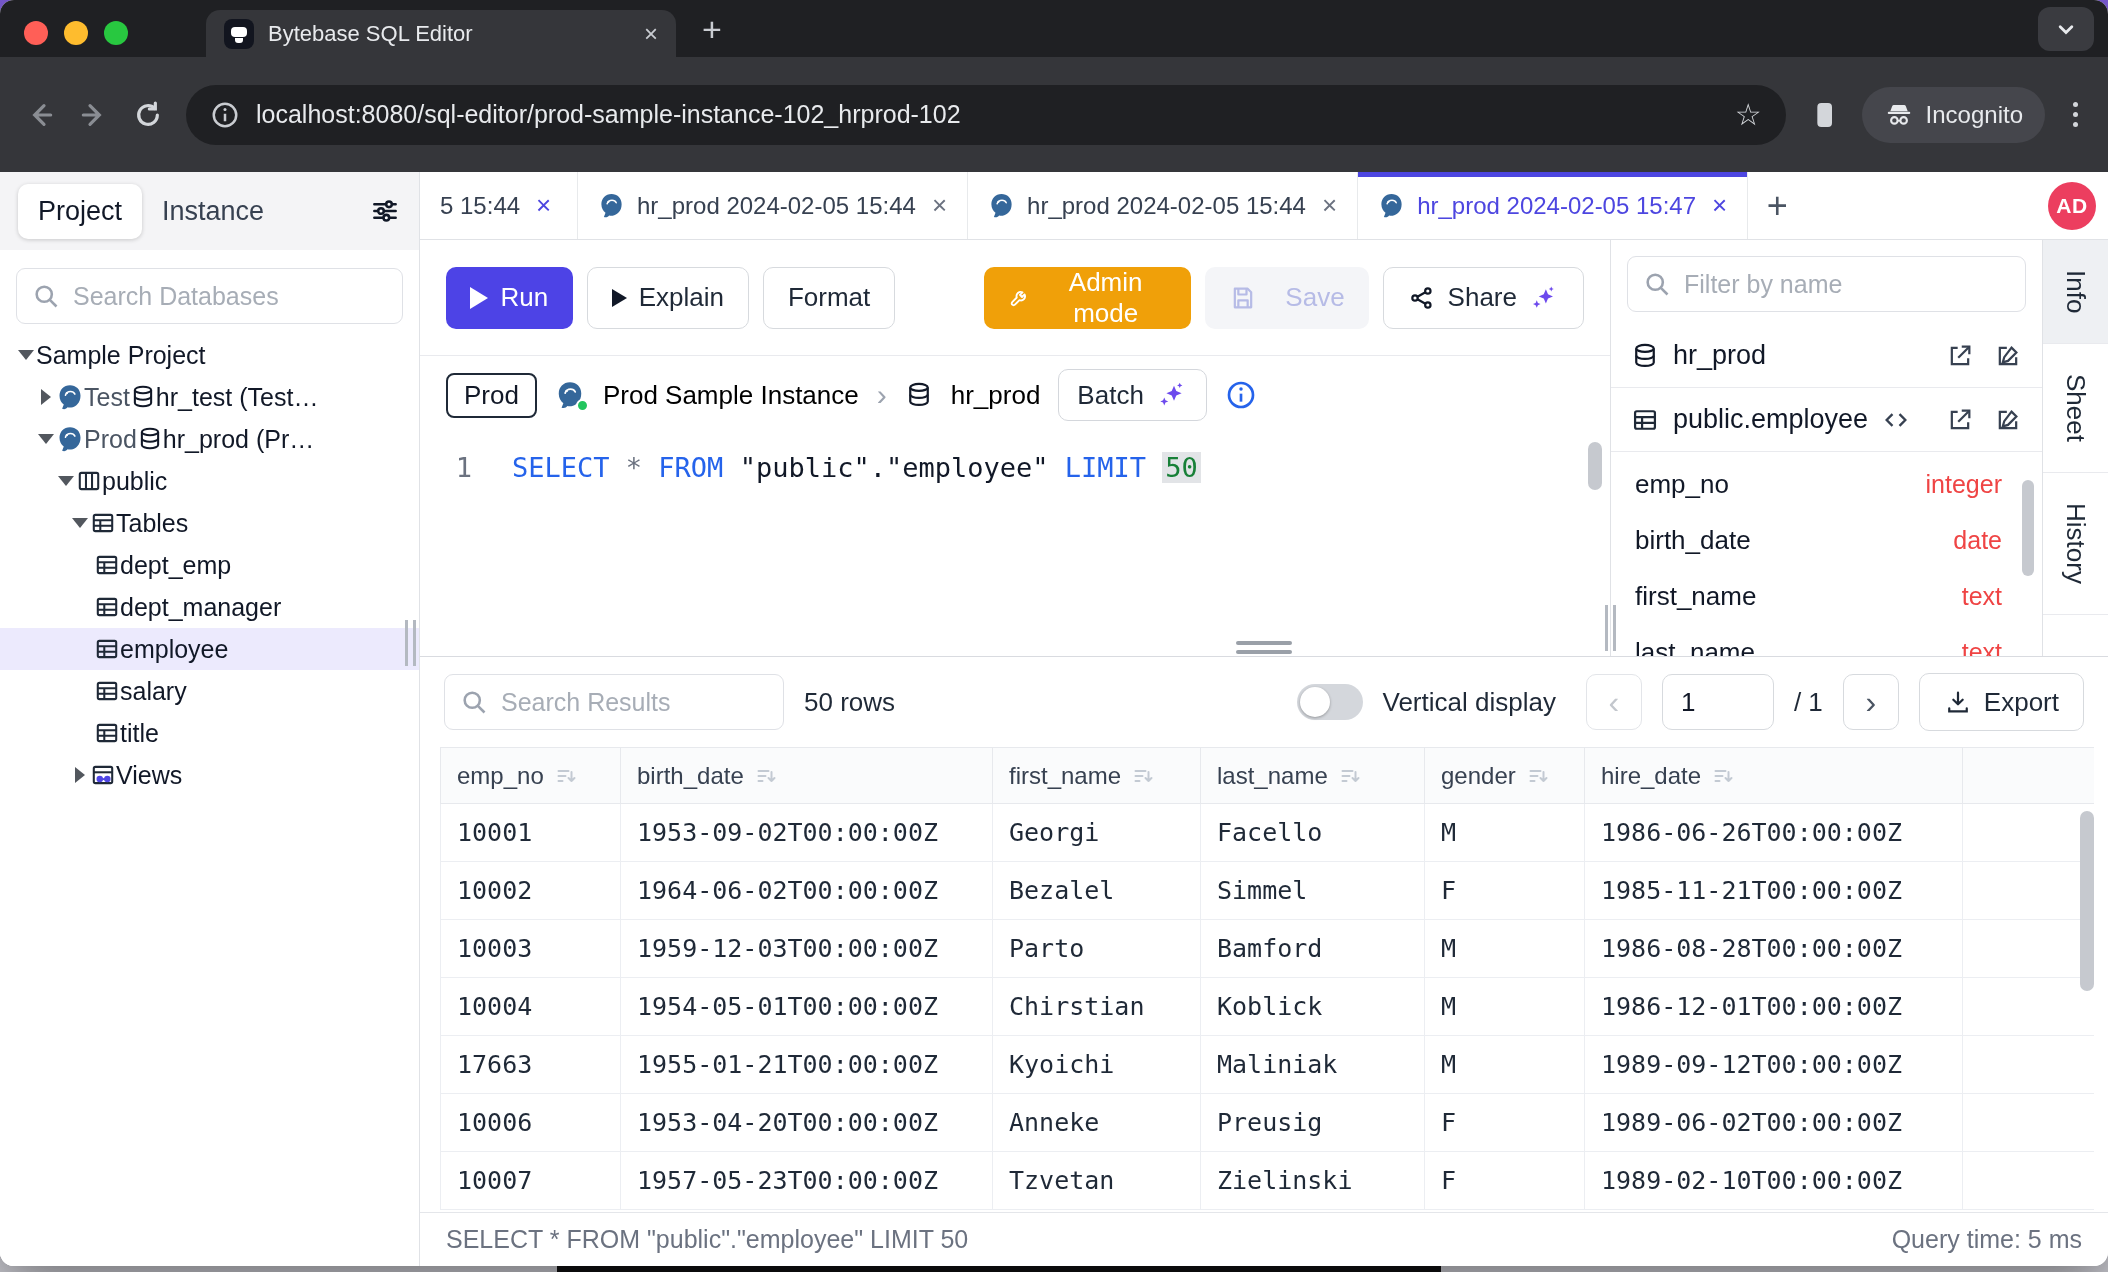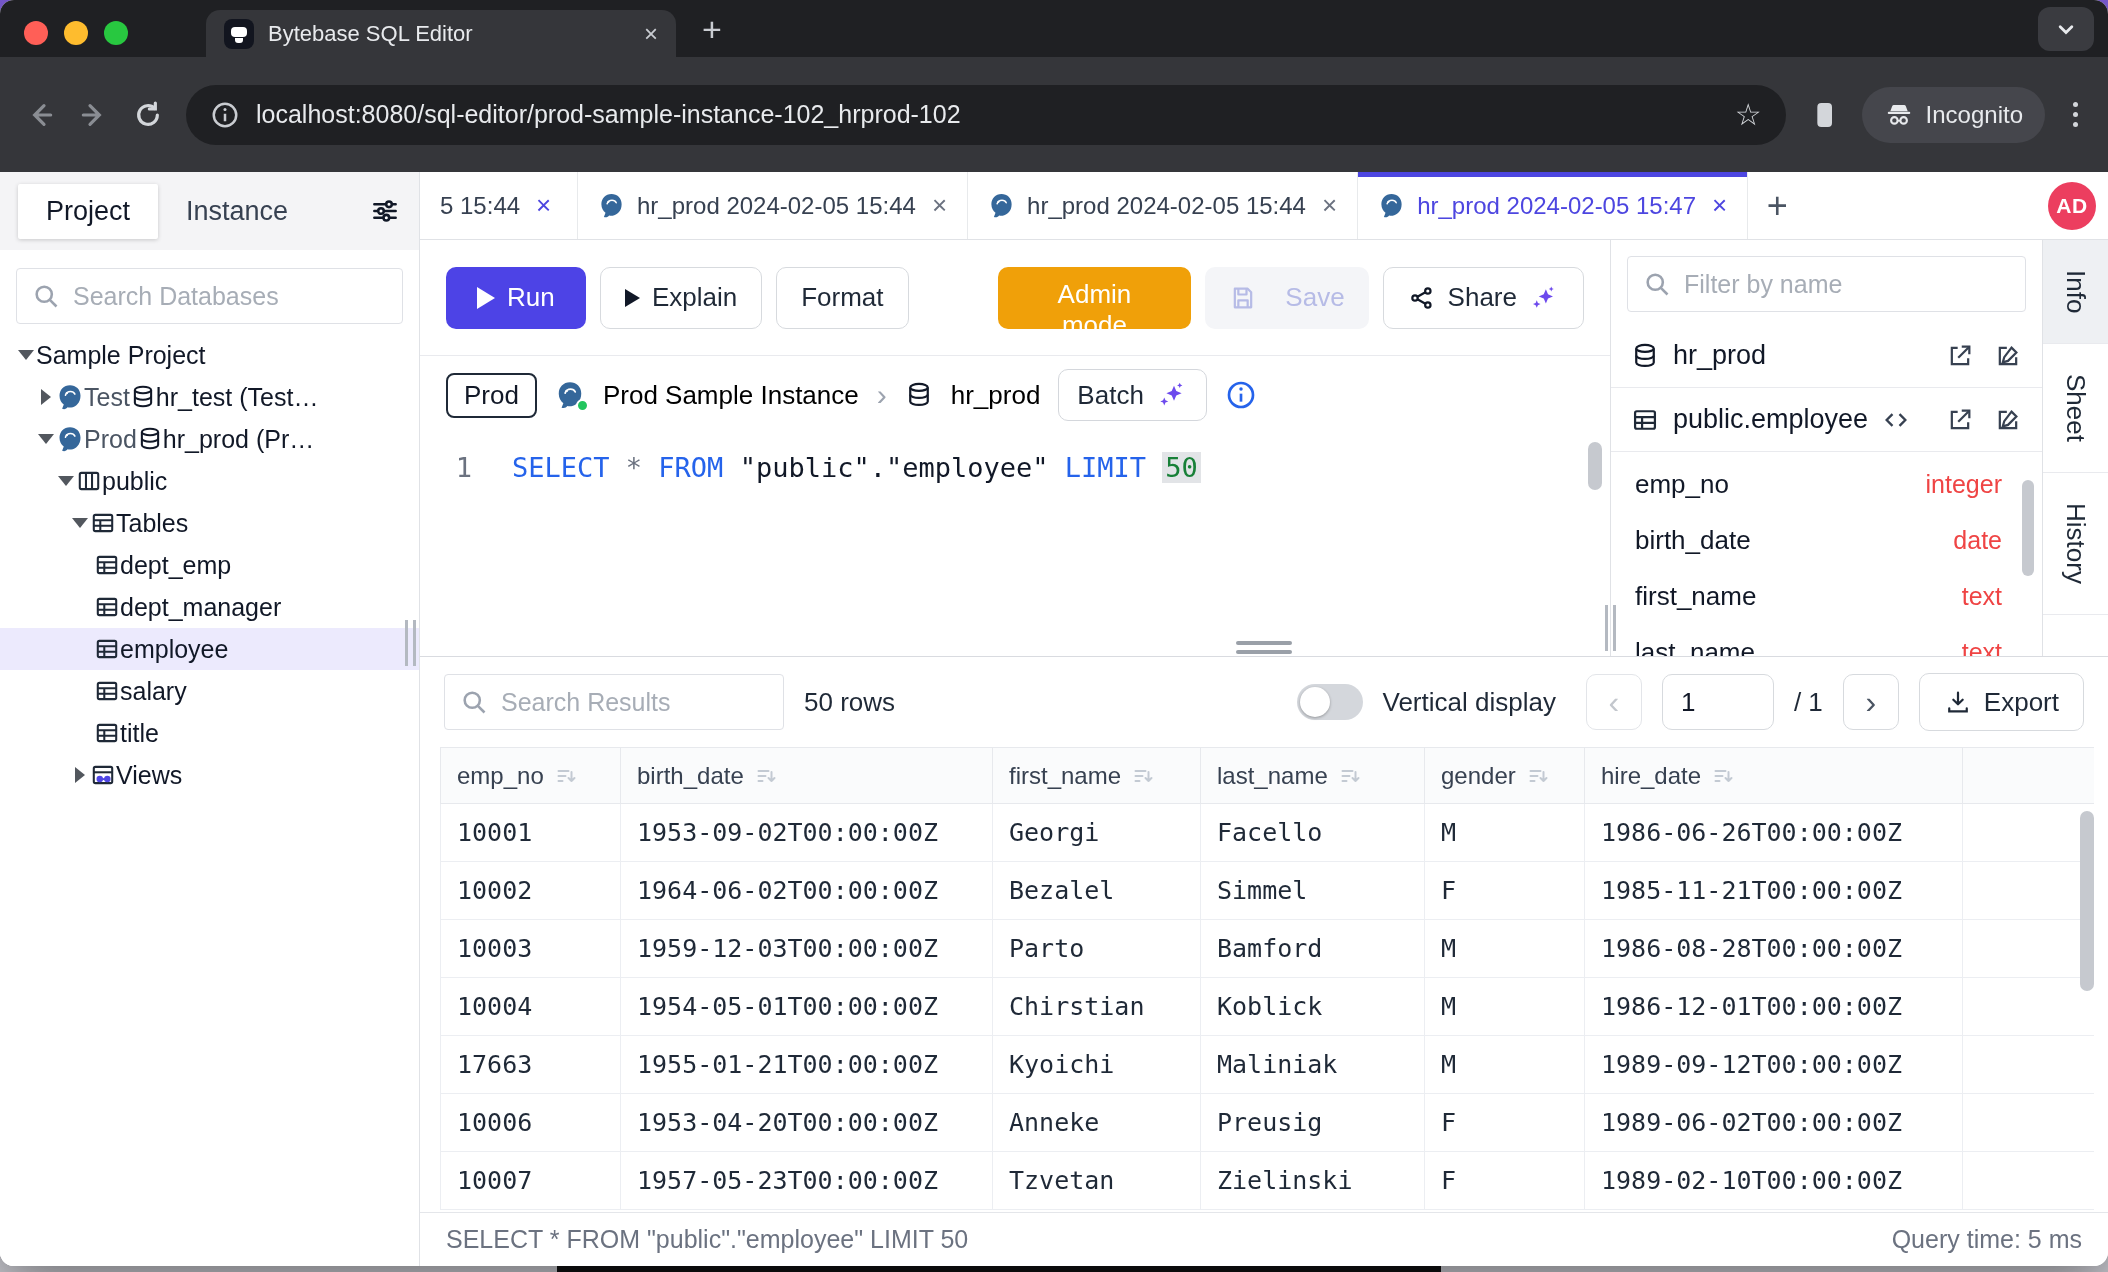--- a/index.html
+++ b/index.html
@@ -34,25 +34,25 @@
     padding:0 22px; font-size:24px; flex:0 0 auto; }
   .kebab { display:flex; flex-direction:column; gap:5px; padding:0 6px; }
   .kebab i { width:5px; height:5px; border-radius:50%; background:#d3d6da; }
 
   
   .app { flex:1; display:flex; background:#fff; min-height:0; }
 
   
   .sidebar { width:420px; flex:0 0 auto; border-right:1px solid #e0e2e6; display:flex; flex-direction:column; position:relative; background:#fff; }
   .sb-header { height:78px; background:#f4f4f6; display:flex; align-items:center; padding:0 18px; flex:0 0 auto; }
-  .seg-btn { border:none; background:transparent; font-family:inherit; font-size:27px; color:#374151; padding:12px 28px; border-radius:2px; }
+  .seg-btn { border:none; background:transparent; font-family:inherit; font-size:27px; color:#374151; padding:12px 20px; border-radius:10px; }
   .seg-btn.active { background:#fff; color:#111827; box-shadow:0 1px 4px rgba(0,0,0,.18); }
   .sliders { margin-left:auto; }
   .sb-search { margin:18px 16px 10px; position:relative; }
-  .sb-search input, .sp-filter input, .res-search input { width:100%; height:56px; border:1px solid #dfe1e6; border-radius:4px;
+  .sb-search input, .sp-filter input, .res-search input { width:100%; height:56px; border:1px solid #dfe1e6; border-radius:9px;
     font-family:inherit; font-size:25px; color:#111827; padding:0 14px 0 56px; outline:none; background:#fff; }
   .sb-search input::placeholder, .sp-filter input::placeholder, .res-search input::placeholder { color:#a7adb6; }
   .search-ic { position:absolute; left:16px; top:14px; }
   .tree { flex:1; overflow:hidden; }
   .tree-row { height:42px; display:flex; align-items:center; font-size:25px; color:#111827; white-space:nowrap; }
   .tree-row.selected { background:#eceafd; }
   .tree-env { color:#4b5563; }
   .caret { width:20px; flex:0 0 auto; display:flex; justify-content:center; }
   .caret.down i { border-left:8px solid transparent; border-right:8px solid transparent; border-top:10px solid #52575e; }
   .caret.right i { border-top:8px solid transparent; border-bottom:8px solid transparent; border-left:10px solid #52575e; }
@@ -75,21 +75,21 @@
   .etab-plus { width:58px; display:flex; align-items:center; justify-content:center; font-size:36px; color:#4b5563; }
   .avatar { margin-left:auto; margin-right:12px; align-self:center; width:48px; height:48px; border-radius:50%;
     background:#ec3e5f; color:#fff; font-size:21px; font-weight:bold; display:flex; align-items:center; justify-content:center; letter-spacing:.5px; }
 
   .upper { height:416px; display:flex; flex:0 0 auto; min-height:0; }
   .editor-col { flex:1; display:flex; flex-direction:column; position:relative; min-width:0; }
   .toolbar { height:116px; display:flex; align-items:center; padding:0 26px; gap:14px; border-bottom:1px solid #e9eaee; flex:0 0 auto; }
   .btn { height:62px; border-radius:10px; border:1px solid #d7dade; background:#fff; color:#1f2937; font-family:inherit;
     font-size:26px; display:inline-flex; align-items:center; gap:12px; padding:0 24px; }
   .btn-run { background:#4d43e6; border:none; color:#fff; width:140px; justify-content:center; }
-  .btn-admin { margin-left:75px; background:#f0a009; border:none; color:#fff;flex-direction:column; }
+  .btn-admin { margin-left:75px; background:#f0a009; border:none; color:#fff; }
   .btn-save { background:#f4f5f8; border:none; color:#b6bbe6;gap:28px; }
   .play-w { width:0;height:0;border-top:11px solid transparent;border-bottom:11px solid transparent;border-left:18px solid #fff; }
   .play-b { width:0;height:0;border-top:9px solid transparent;border-bottom:9px solid transparent;border-left:15px solid #111827; }
 
   .crumbrow { height:78px; display:flex; align-items:center; padding:0 26px; gap:18px; font-size:26px; flex:0 0 auto; }
   .env-badge { border:2px solid #1f2937; border-radius:8px; padding:5px 16px; color:#111827; }
   .pg-wrap { position:relative; display:flex; }
   .pg-dot { position:absolute; right:-4px; bottom:-2px; width:13px; height:13px; border-radius:50%; background:#22c55e; border:2px solid #fff; }
   .crumb-sep { color:#9ca3af; font-size:30px; }
   .batch-btn { border:1px solid #d4d7dc; border-radius:10px; padding:9px 18px; display:flex; align-items:center; gap:12px; color:#1f2937; }

